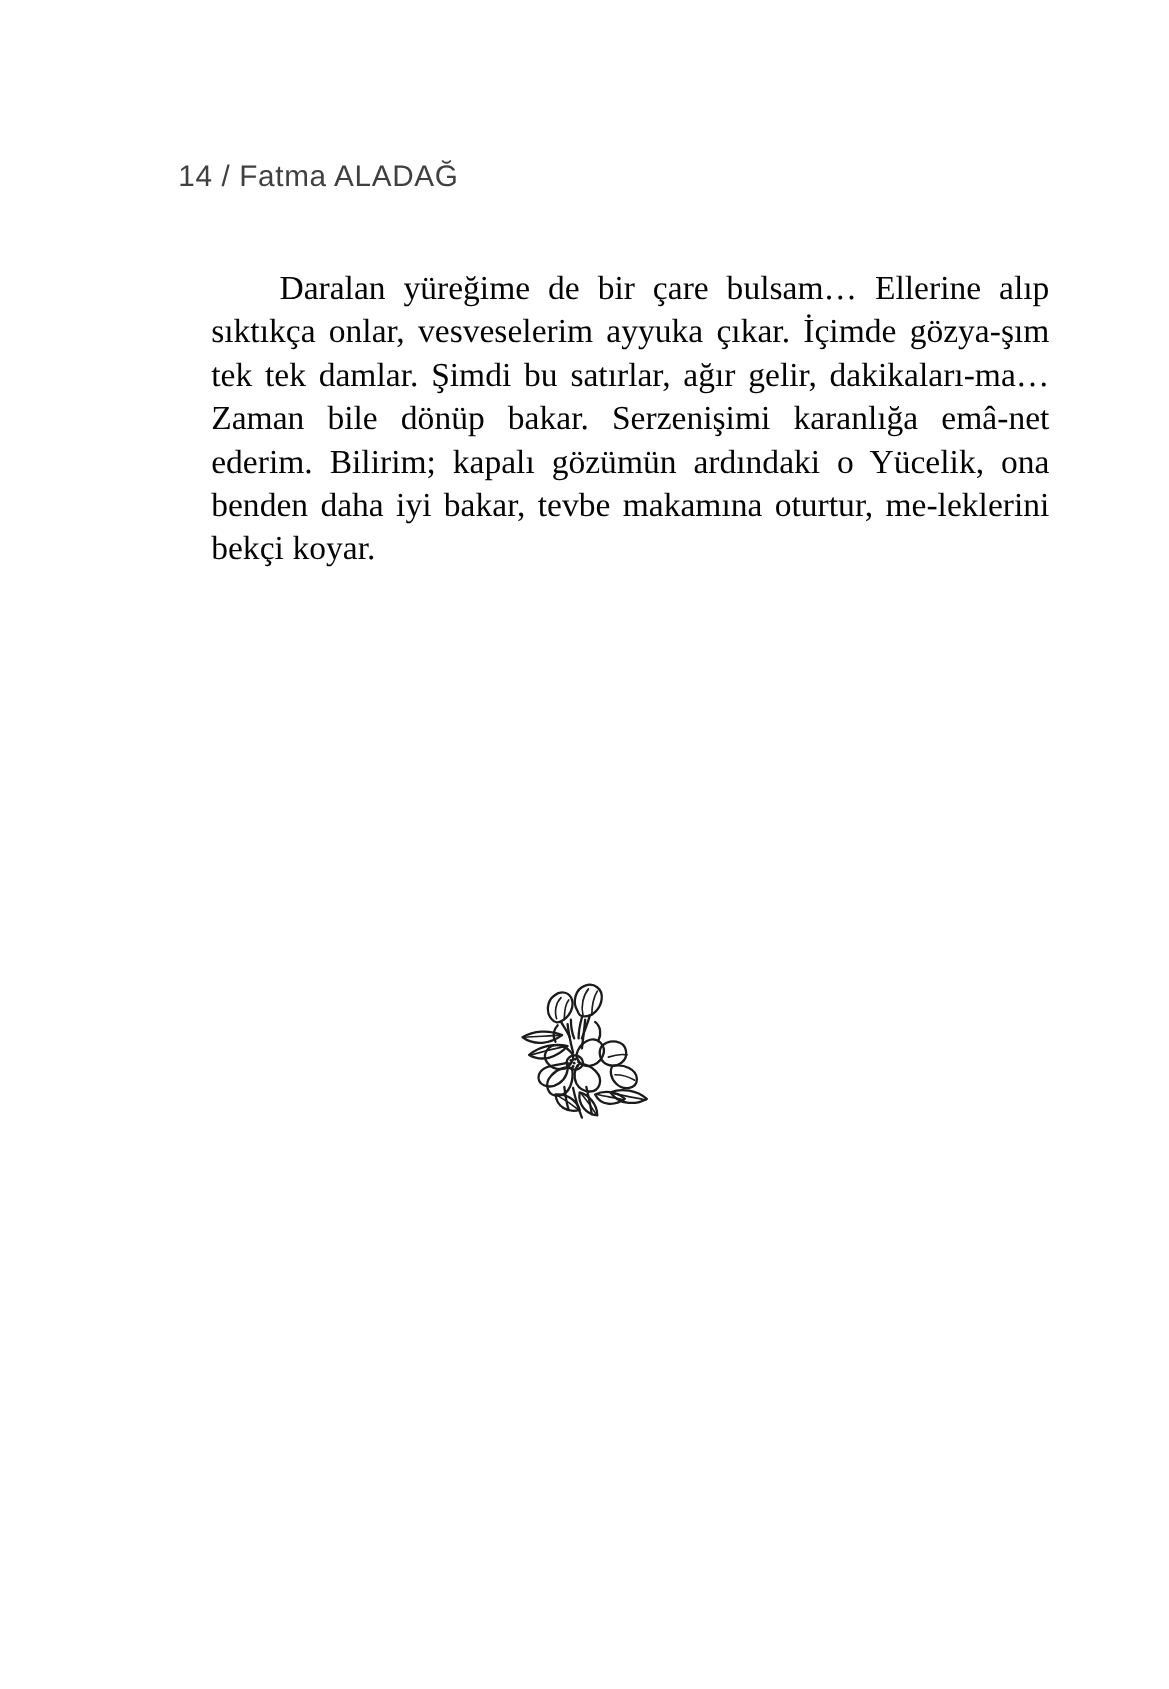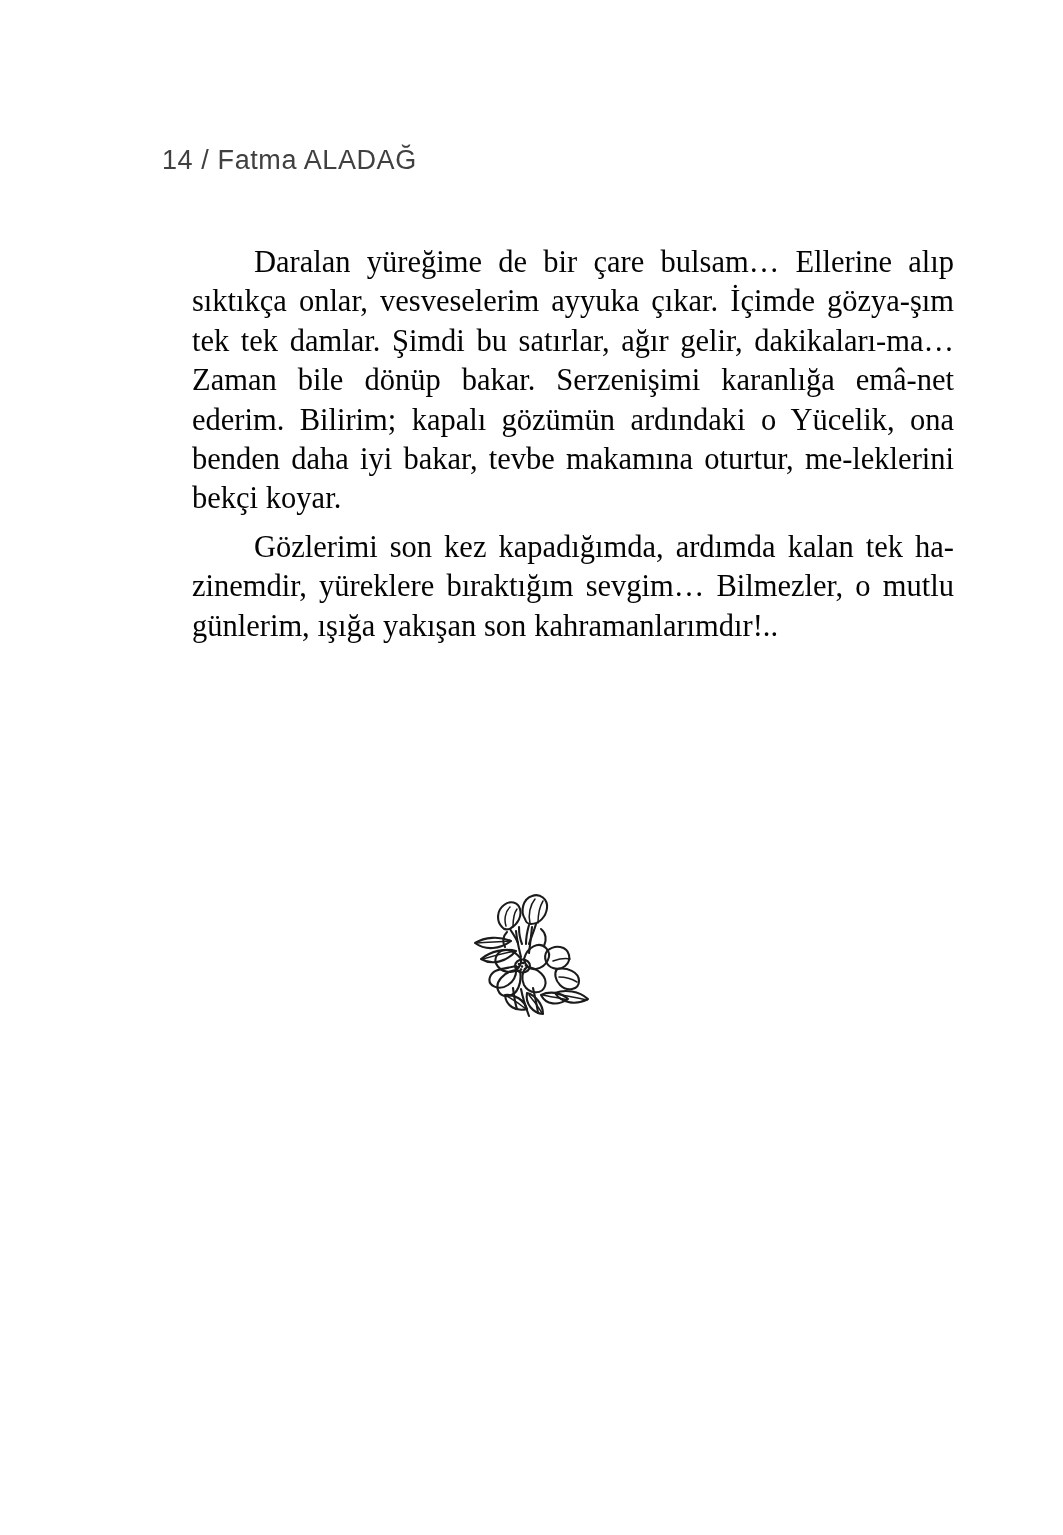--- a/index.html
+++ b/index.html
@@ -97,21 +97,20 @@
 </style>
 </head>
 <body>
 
 <div class="page">
 
   <div class="running-header">14 / Fatma ALADAĞ</div>
 
   <div class="text-block">
     <p class="para">Daralan yüreğime de bir çare bulsam… Ellerine alıp sıktıkça onlar, vesveselerim ayyuka çıkar. İçimde gözya-şım tek tek damlar. Şimdi bu satırlar, ağır gelir, dakikaları-ma… Zaman bile dönüp bakar. Serzenişimi karanlığa emâ-net ederim. Bilirim; kapalı gözümün ardındaki o Yücelik, ona benden daha iyi bakar, tevbe makamına oturtur, me-leklerini bekçi koyar.</p>
-    <p class="para">Gözlerimi son kez kapadığımda, ardımda kalan tek ha-zinemdir, yüreklere bıraktığım sevgim… Bilmezler, o mutlu günlerim, ışığa yakışan son kahramanlarımdır!..</p>
   </div>
 
   <div class="ornament">
     <svg viewBox="0 0 126 132" xmlns="http://www.w3.org/2000/svg" aria-hidden="true">
 
       <path d="M33 38 C27 32 28 21 35 16 C41 11 49 13 51 20 C53 27 49 35 42 39 C39 41 35 41 33 38 Z"></path>
       <path class="fine" d="M37 37 C35 31 36 23 41 18"></path>
       <path class="fine" d="M44 38 C44 31 45 24 48 20"></path>
 
       <path d="M56 30 C51 22 54 10 63 7 C71 4 79 10 78 19 C77 28 70 35 62 35 C58 35 57 33 56 30 Z"></path>

